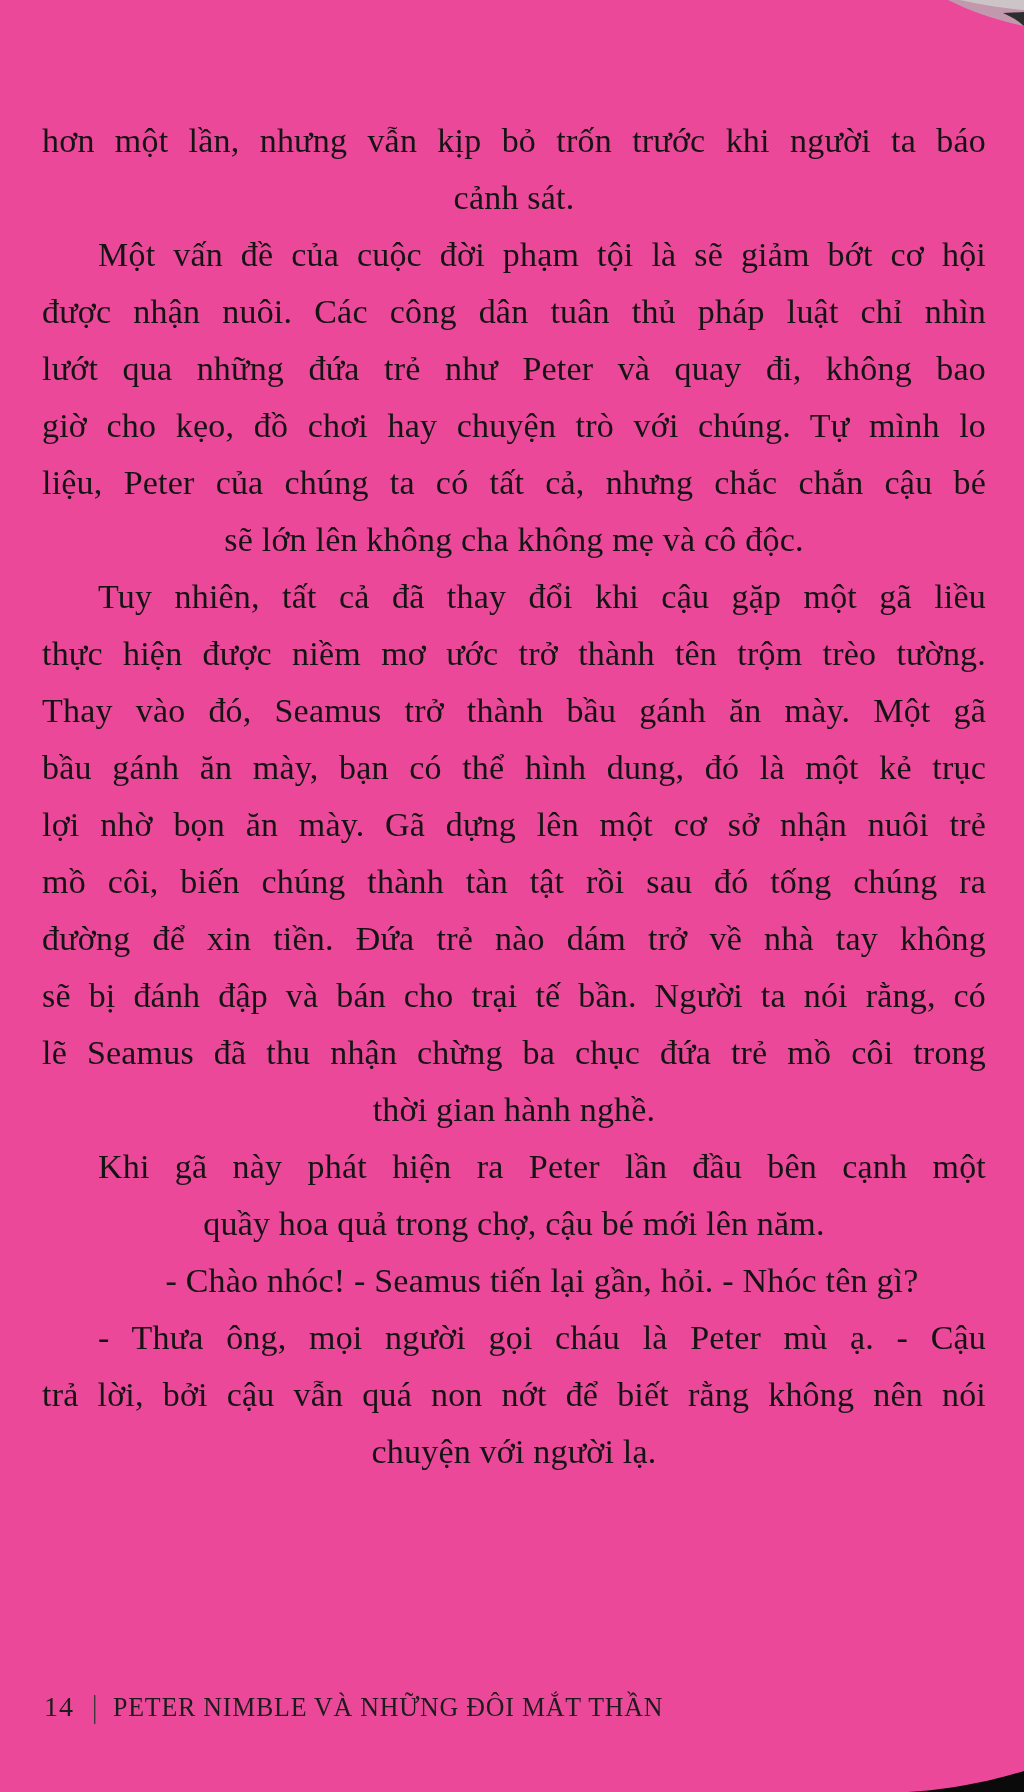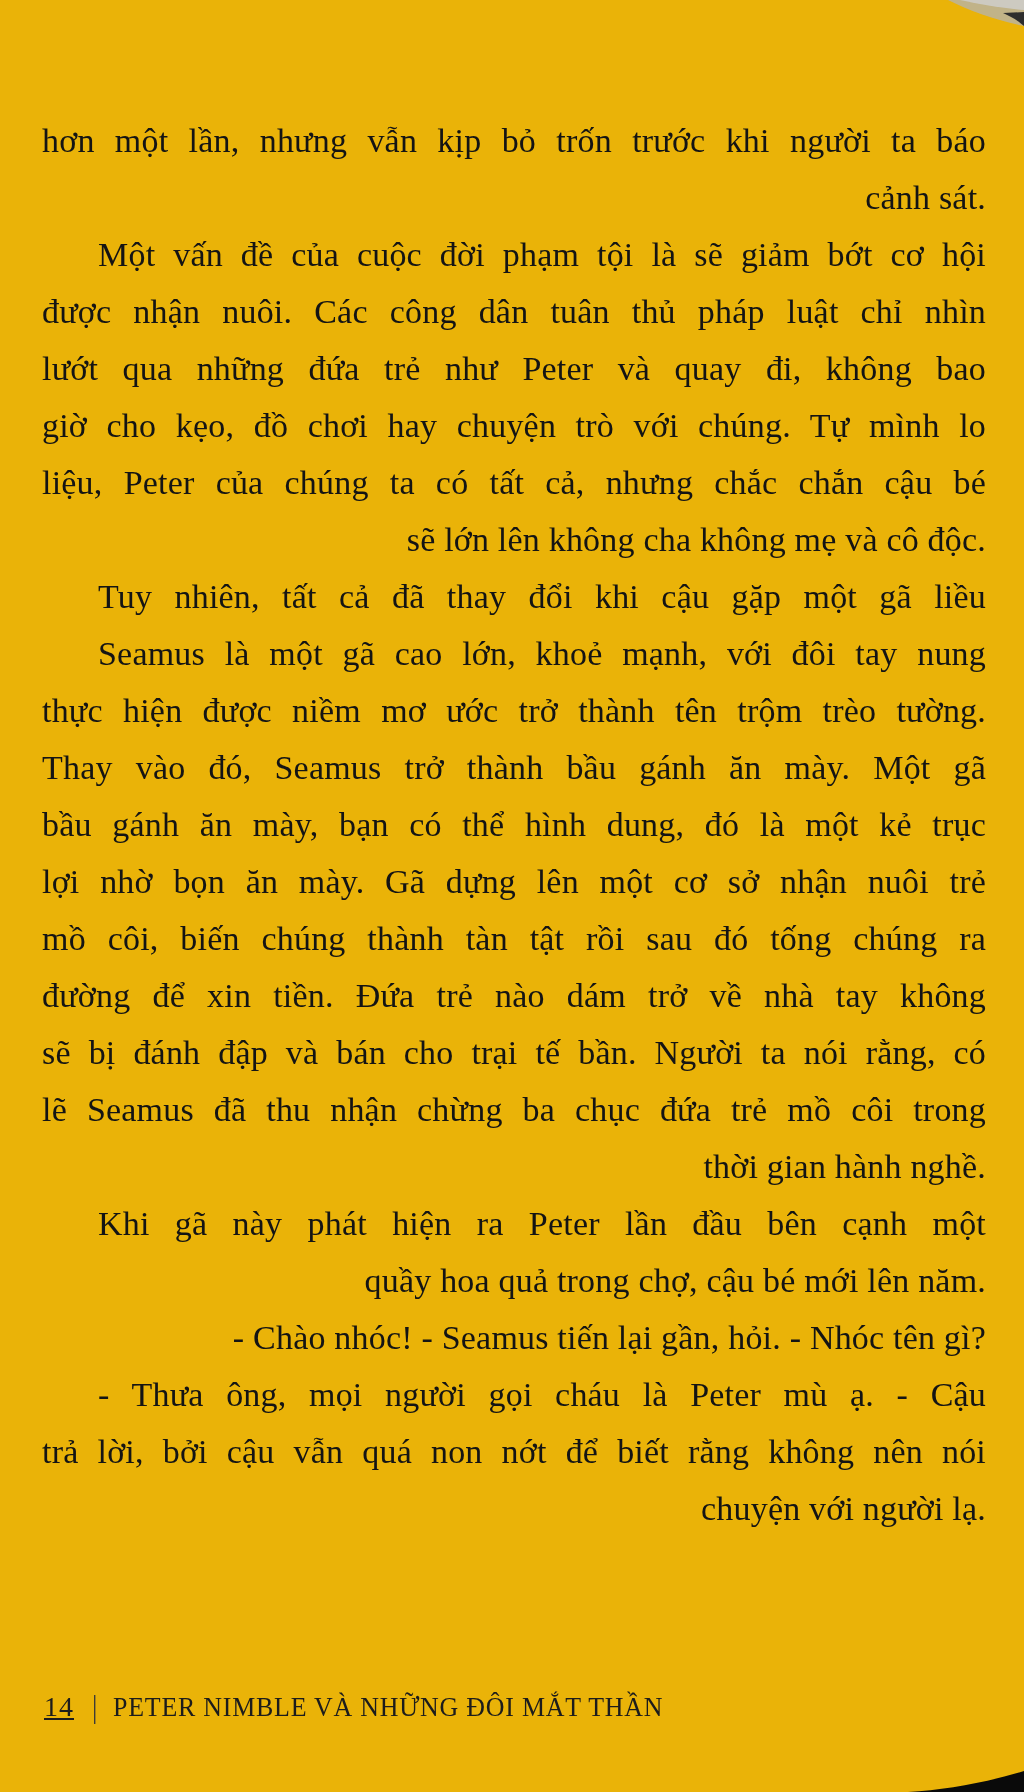--- a/index.html
+++ b/index.html
@@ -8,53 +8,52 @@
     height: 1792px;
     background: #ffffff;
     position: relative;
     overflow: hidden;
     font-family: "Liberation Serif", serif;
     color: #141414;
   }
   .page {
     position: absolute;
     inset: 0;
-    background: #eab308;
+    background: #ec4899;
   }
   .body-text {
     position: absolute;
     left: 42px;
     top: 112px;
     width: 944px;
   }
   .line {
     font-size: 34px;
     line-height: 57px;
     height: 57px;
     overflow: hidden;
-    text-align: right;
+    text-align: center;
     letter-spacing: 0.2px;
   }
   
   .j { text-align: justify; }
   .j::after { content: ""; display: inline-block; width: 100%; height: 0; }
   .ind { text-indent: 56px; }
   .footer {
     position: absolute;
     left: 44px;
     top: 1690px;
     font-size: 27px;
     line-height: 34px;
     color: #1c1c1c;
     white-space: nowrap;
   }
   .footer .page-num {
     font-size: 28px;
     letter-spacing: 1px;
-    text-decoration: underline;
   }
   .footer .sep {
     display: inline-block;
     margin: 0 16px 0 18px;
     color: #3a3a3a;
     transform: scaleY(1.15);
   }
   .footer .title {
     letter-spacing: 0.8px;
     transform: scaleX(0.96);
@@ -84,21 +83,20 @@
 
     <div class="line j ind">Một vấn đề của cuộc đời phạm tội là sẽ giảm bớt cơ hội</div>
     <div class="line j">được nhận nuôi. Các công dân tuân thủ pháp luật chỉ nhìn</div>
     <div class="line j">lướt qua những đứa trẻ như Peter và quay đi, không bao</div>
     <div class="line j">giờ cho kẹo, đồ chơi hay chuyện trò với chúng. Tự mình lo</div>
     <div class="line j">liệu, Peter của chúng ta có tất cả, nhưng chắc chắn cậu bé</div>
     <div class="line">sẽ lớn lên không cha không mẹ và cô độc.</div>
 
     <div class="line j ind">Tuy nhiên, tất cả đã thay đổi khi cậu gặp một gã liều</div>
 
-    <div class="line j ind">Seamus là một gã cao lớn, khoẻ mạnh, với đôi tay nung</div>
     <div class="line j">thực hiện được niềm mơ ước trở thành tên trộm trèo tường.</div>
     <div class="line j">Thay vào đó, Seamus trở thành bầu gánh ăn mày. Một gã</div>
     <div class="line j">bầu gánh ăn mày, bạn có thể hình dung, đó là một kẻ trục</div>
     <div class="line j">lợi nhờ bọn ăn mày. Gã dựng lên một cơ sở nhận nuôi trẻ</div>
     <div class="line j">mồ côi, biến chúng thành tàn tật rồi sau đó tống chúng ra</div>
     <div class="line j">đường để xin tiền. Đứa trẻ nào dám trở về nhà tay không</div>
     <div class="line j">sẽ bị đánh đập và bán cho trại tế bần. Người ta nói rằng, có</div>
     <div class="line j">lẽ Seamus đã thu nhận chừng ba chục đứa trẻ mồ côi trong</div>
     <div class="line">thời gian hành nghề.</div>
 

